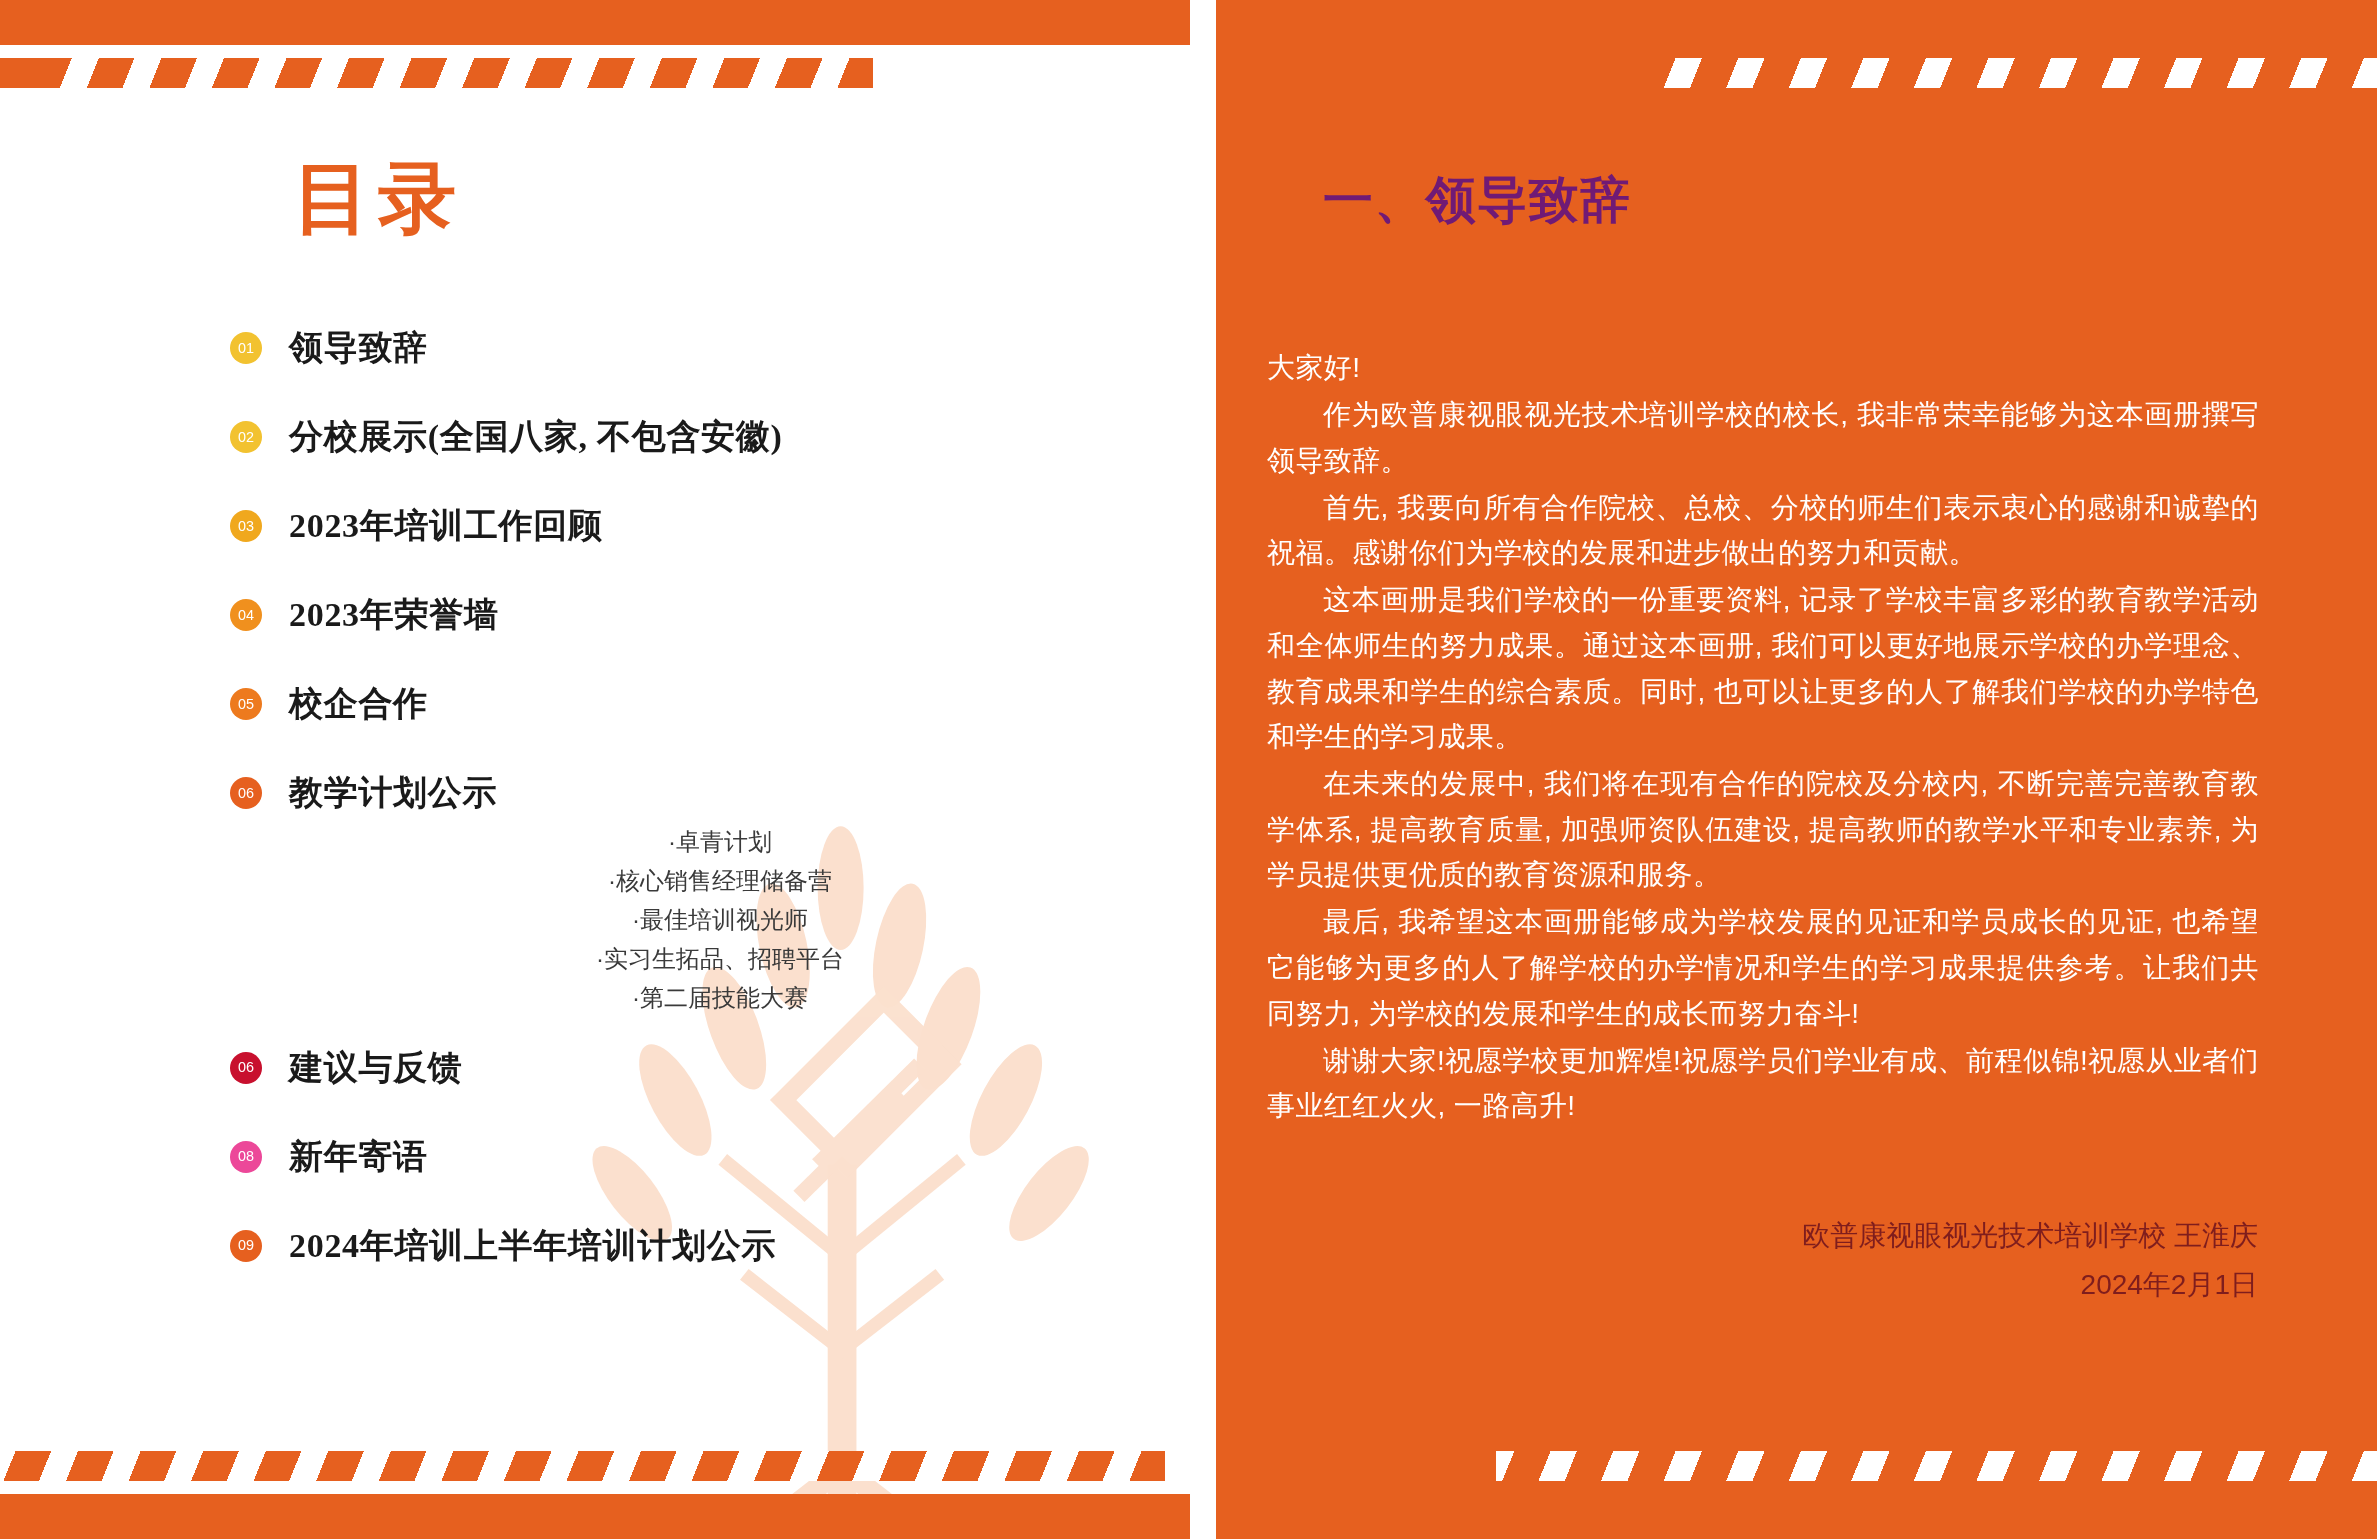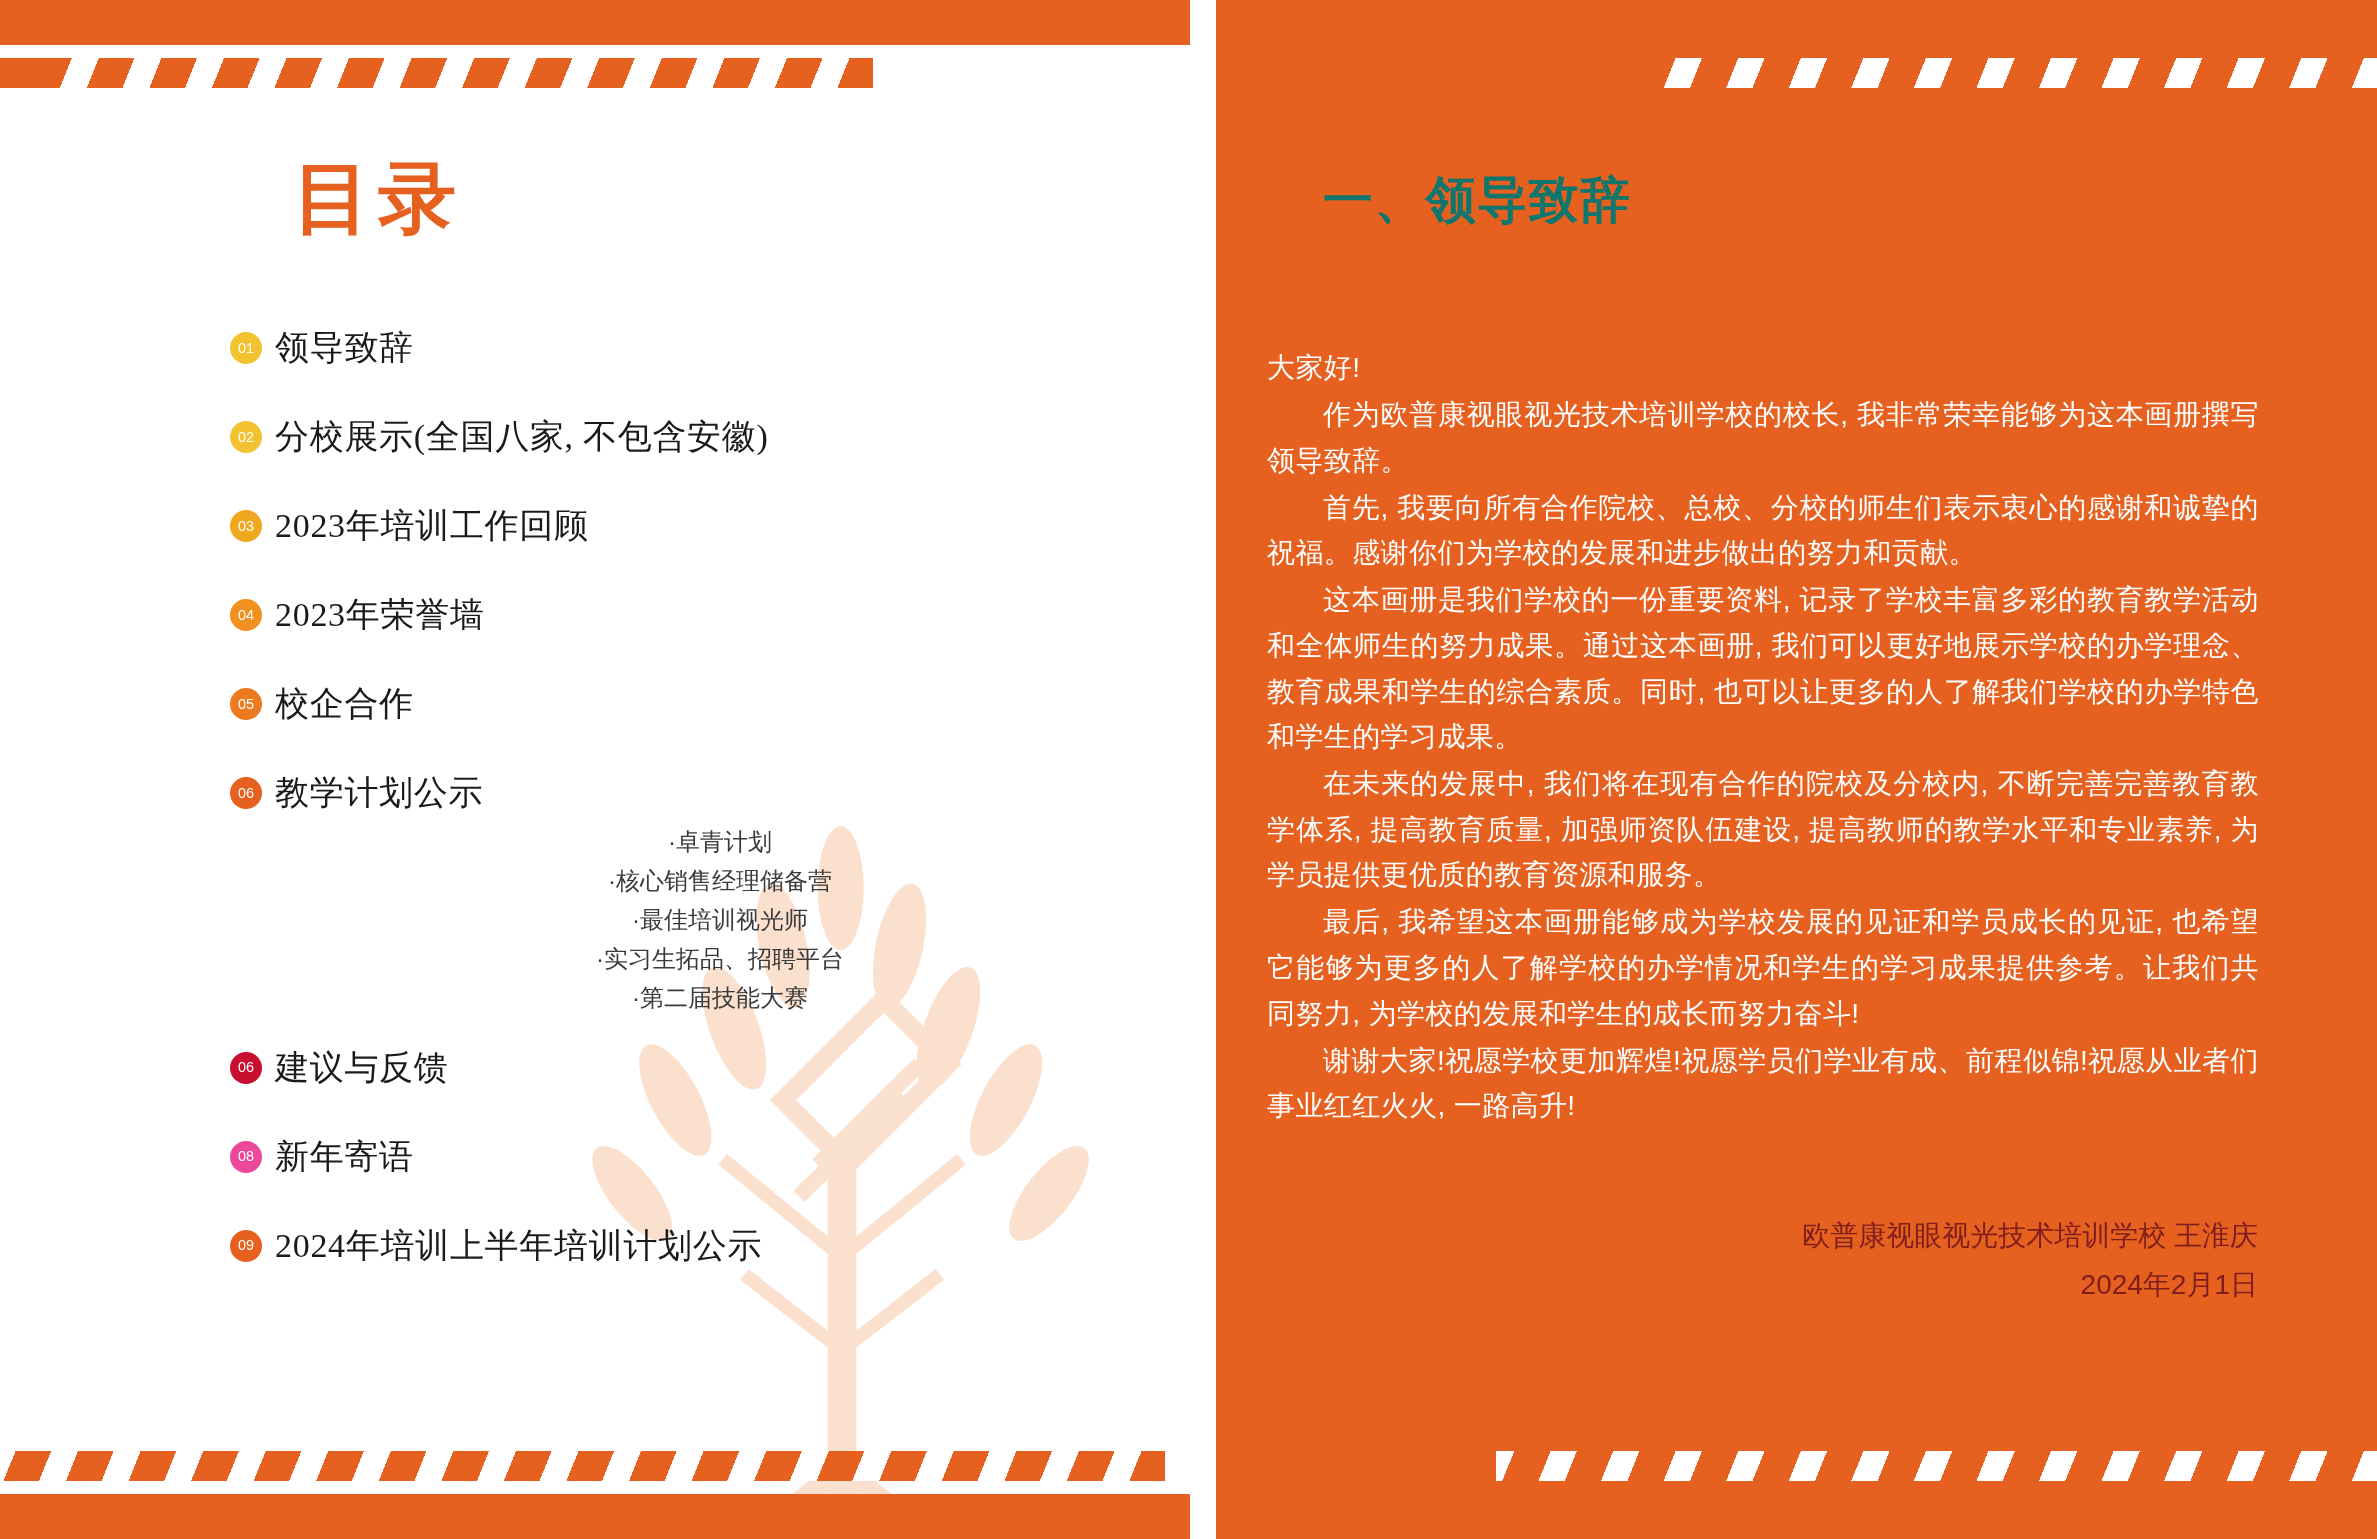--- a/index.html
+++ b/index.html
@@ -118,26 +118,27 @@
     border-radius: 50%;
     color: #ffffff;
     font-size: 14.4px;
     display: flex;
     align-items: center;
     justify-content: center;
     font-family: "Liberation Sans", sans-serif;
     line-height: 1;
   }
   .toc-label {
-    margin-left: 13px;
+    margin-left: 27px;
     font-family: "Liberation Serif", "DejaVu Serif", serif;
     font-size: 34px;
     color: #1a1a1a;
     white-space: nowrap;
     letter-spacing: 0.7px;
+    font-weight: bold;
   }
   .toc-sub {
     margin: 4.3px 0 0 81px;
     text-align: center;
   }
   .toc-sub-item {
     font-family: "Liberation Sans", "DejaVu Sans", sans-serif;
     font-size: 24px;
     color: #3a3a3a;
     line-height: 1.62;
@@ -197,21 +198,21 @@
     width: 1162px; height: 13px;
     background: #E6601F;
   }
   .speech-title {
     position: absolute;
     left: 1323px;
     top: 175px;
     font-family: "Liberation Serif", "DejaVu Serif", serif;
     font-weight: bold;
     font-size: 50px;
-    color: #0f766e;
+    color: #701a75;
     letter-spacing: 1.4px;
     line-height: 1;
   }
   .speech-body {
     position: absolute;
     left: 1267px;
     top: 345px;
     width: 992px;
     color: #ffffff;
     font-family: "Liberation Sans", "DejaVu Sans", sans-serif;

